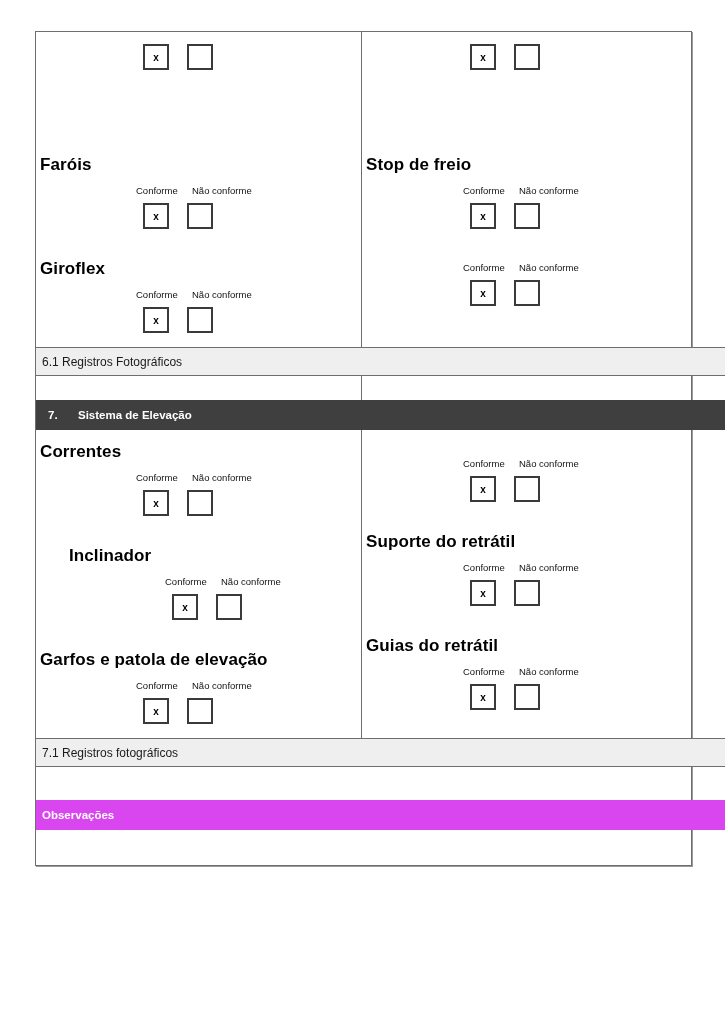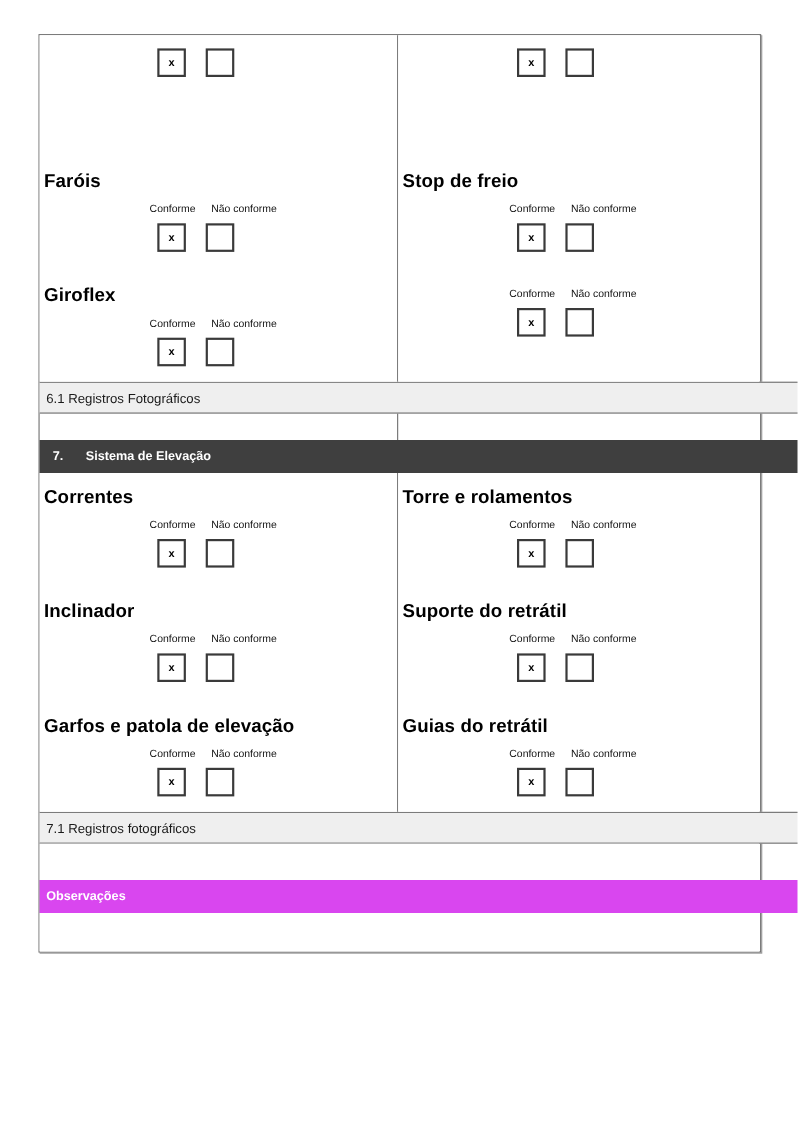--- a/index.html
+++ b/index.html
@@ -286,21 +286,21 @@
               <span class="lbl-conforme">Conforme</span>
               <span class="lbl-nao-conforme">Não conforme</span>
             </div>
             <div class="boxes" style="margin-left:107px;">
               <div class="checkbox">x</div>
               <div class="checkbox box-nao-conforme"></div>
             </div>
           </div>
         </div>
 
-        <div class="item" style="margin-top:19px;">
+        <div class="item" style="margin-top:19px;margin-left:29px;">
           <div class="item-label">Inclinador</div>
           <div class="choice-group" style="margin-top:13px;padding-bottom:14px;">
             <div class="choice-labels" style="margin-left:100px;">
               <span class="lbl-conforme">Conforme</span>
               <span class="lbl-nao-conforme">Não conforme</span>
             </div>
             <div class="boxes" style="margin-left:107px;">
               <div class="checkbox">x</div>
               <div class="checkbox box-nao-conforme"></div>
             </div>
@@ -319,21 +319,20 @@
               <div class="checkbox box-nao-conforme"></div>
             </div>
           </div>
         </div>
 
       </div>
 
       <div class="cell cell-right">
 
         <div class="item" style="padding-top:15px;">
-          <div class="item-label">Torre e rolamentos</div>
           <div class="choice-group" style="margin-top:13px;padding-bottom:14px;">
             <div class="choice-labels" style="margin-left:101px;">
               <span class="lbl-conforme">Conforme</span>
               <span class="lbl-nao-conforme">Não conforme</span>
             </div>
             <div class="boxes" style="margin-left:108px;">
               <div class="checkbox">x</div>
               <div class="checkbox box-nao-conforme"></div>
             </div>
           </div>

